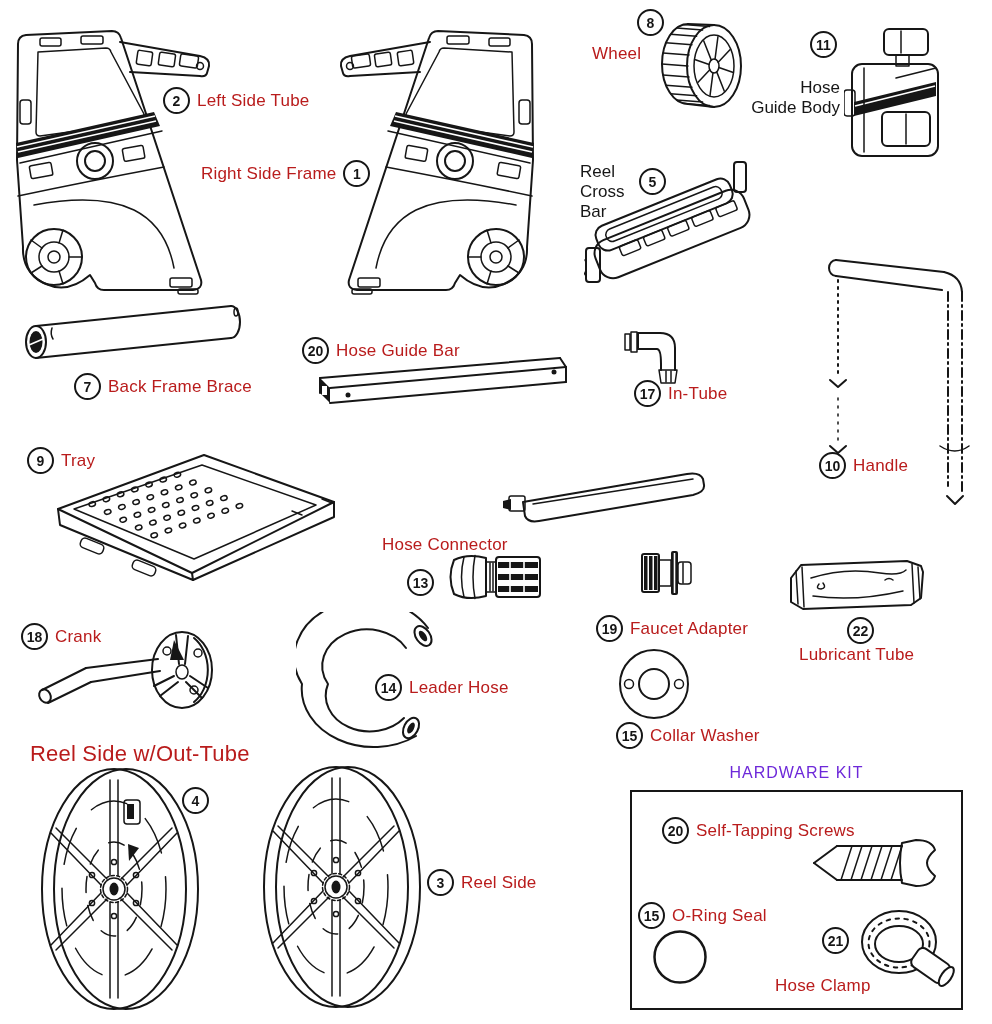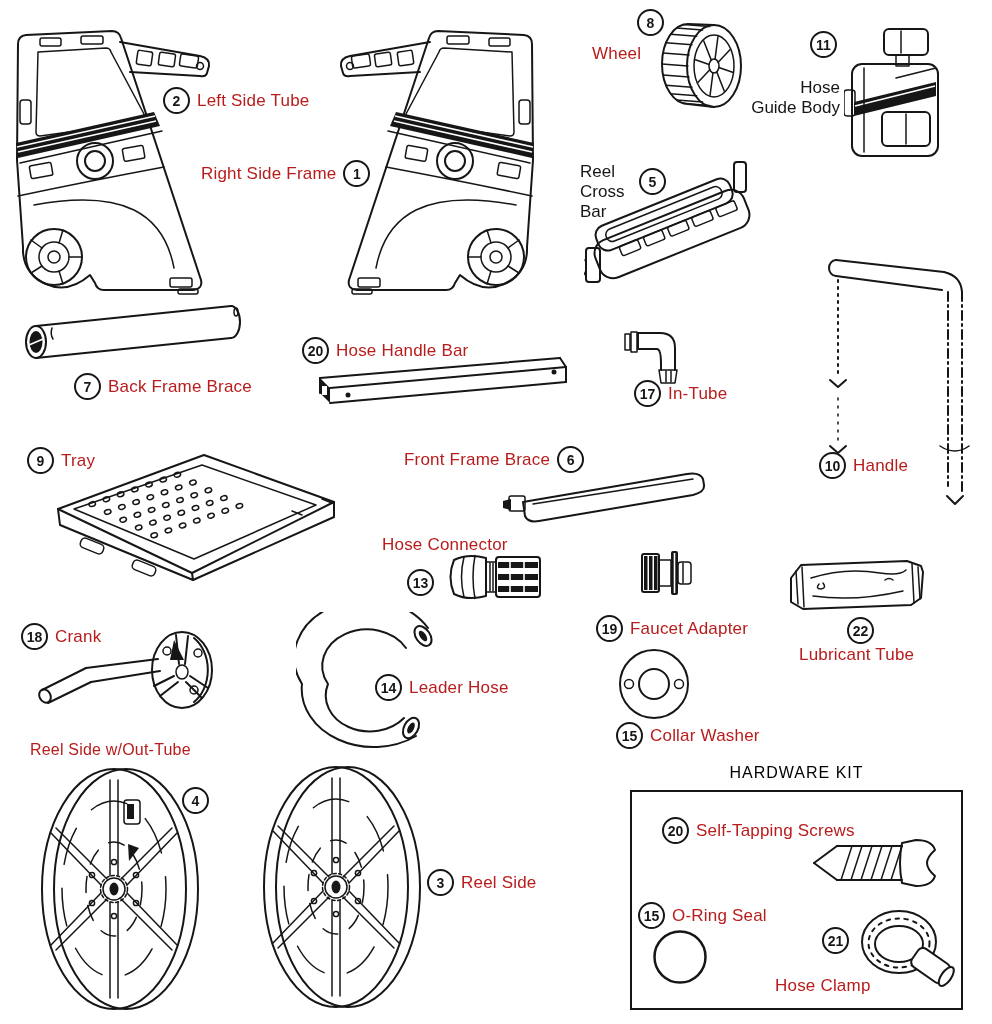--- a/index.html
+++ b/index.html
@@ -11,21 +11,21 @@
          display:flex;align-items:center;justify-content:center;
          font-size:14px;font-weight:bold;color:#161616;background:#fff;flex:none;box-sizing:border-box;}
   .lbl{font-size:17px;color:#b91c1c;letter-spacing:.2px;white-space:nowrap;}
   .lbl-lines div{font-size:17px;line-height:20px;color:#161616;}
   svg{display:block;}
   .ln{stroke:#161616;stroke-width:2;fill:none;stroke-linecap:round;stroke-linejoin:round;}
   .ln.t{stroke-width:1.5;}
   .fillk{fill:#161616;stroke:none;}
   .wln{stroke:#fff;stroke-width:1.6;fill:none;}
   #hw-box{position:absolute;border:2px solid #161616;background:#fff;text-decoration:underline;}
-  .kit-title{position:absolute;font-size:16px;letter-spacing:1px;color:#000000;text-align:center;}
+  .kit-title{position:absolute;font-size:16px;letter-spacing:1px;color:#6d28d9;text-align:center;}
 </style>
 </head>
 <body>
 
 <div id="page">
 
   <svg class="abs" style="left:4px;top:10px" width="210" height="285" viewBox="0 0 210 285">
     <g id="frame-shape">
       <path class="ln" d="M116,32 L196,46 Q206,48 205,56 L203,63 Q202,67 196,66 L126,62"></path>
       <rect class="ln t" x="133" y="41" width="15" height="14" rx="2" transform="rotate(8 140 48)"></rect>
@@ -158,21 +158,21 @@
     <line class="wln" x1="13" y1="47" x2="27" y2="41"></line>
     <path class="ln t" d="M36,30 Q34,36 37,41"></path>
   </svg>
   <div class="row" style="left:74px;top:373px">
     <span class="badge">7</span>
     <span class="lbl">Back Frame Brace</span>
   </div>
 
   <div class="row" style="left:302px;top:337px">
     <span class="badge">20</span>
-    <span class="lbl">Hose Handle Bar</span>
+    <span class="lbl">Hose Guide Bar</span>
   </div>
   <svg class="abs" style="left:314px;top:356px" width="268" height="62" viewBox="0 0 268 62">
     <line class="ln" x1="6" y1="22" x2="246" y2="2"></line>
     <line class="ln" x1="16" y1="32" x2="252" y2="11"></line>
     <line class="ln" x1="16" y1="47" x2="252" y2="26"></line>
     <line class="ln" x1="246" y1="2" x2="252" y2="11"></line>
     <line class="ln" x1="252" y1="11" x2="252" y2="26"></line>
     <polygon class="fillk" points="6,22 16,32 16,47 6,37"></polygon>
     <rect x="8" y="30" width="5" height="9" fill="#fff"></rect>
     <line class="ln" x1="6" y1="22" x2="6" y2="37"></line>
@@ -259,24 +259,20 @@
         <ellipse cx="167" cy="68.7" rx="3.3" ry="2.3" class="ln t" transform="rotate(-16 167 68.7)"></ellipse>
         <ellipse cx="181.2" cy="63.8" rx="3.3" ry="2.3" class="ln t" transform="rotate(-16 181.2 63.8)"></ellipse>
         <ellipse cx="195.39999999999998" cy="58.89999999999999" rx="3.3" ry="2.3" class="ln t" transform="rotate(-16 195.39999999999998 58.89999999999999)"></ellipse>
       </g>
     <rect class="ln t" x="36" y="94" width="24" height="10" rx="4" transform="rotate(22 48 99)"></rect>
     <rect class="ln t" x="88" y="116" width="24" height="10" rx="4" transform="rotate(22 100 121)"></rect>
     <line class="ln t" x1="248" y1="64" x2="258" y2="68"></line>
     <line class="ln t" x1="278" y1="52" x2="288" y2="56"></line>
   </svg>
 
-  <div class="row" style="left:404px;top:446px">
-    <span class="lbl">Front Frame Brace</span>
-    <span class="badge">6</span>
-  </div>
   <svg class="abs" style="left:503px;top:468px" width="208" height="55" viewBox="0 0 208 55">
     <path class="ln" d="M20,34 L184,6 Q197,4 200,11 L201,17 Q202,24 190,27 L36,53 Q25,55 22,48 Z"></path>
     <line class="ln t" x1="30" y1="36" x2="190" y2="11"></line>
     <rect class="ln t" x="6" y="28" width="16" height="15" rx="2"></rect>
     <polygon class="fillk" points="0,33 8,31 8,42 0,40"></polygon>
   </svg>
 
   <span class="lbl abs" style="left:382px;top:535px">Hose Connector</span>
   <span class="badge abs" style="left:407px;top:569px">13</span>
   <svg class="abs" style="left:444px;top:551px" width="100" height="52" viewBox="0 0 100 52">
@@ -366,21 +362,21 @@
     <circle class="ln" cx="38" cy="36" r="34"></circle>
     <circle class="ln" cx="38" cy="36" r="15"></circle>
     <circle class="ln t" cx="13" cy="36" r="4.5"></circle>
     <circle class="ln t" cx="63" cy="36" r="4.5"></circle>
   </svg>
   <div class="row" style="left:616px;top:722px">
     <span class="badge">15</span>
     <span class="lbl">Collar Washer</span>
   </div>
 
-  <span class="lbl abs" style="left:30px;top:741px;font-size:16px">Reel Side w/Out-Tube</span>
+  <span class="lbl abs" style="left:30px;top:741px;font-size:22px">Reel Side w/Out-Tube</span>
   <span class="badge abs" style="left:182px;top:787px">4</span>
   <svg class="abs" style="left:36px;top:764px" width="165" height="252" viewBox="0 0 165 252">
     <g id="reelA">
         <ellipse cx="90" cy="125" rx="72" ry="120" class="ln"></ellipse>
         <ellipse cx="78" cy="125" rx="72" ry="120" class="ln"></ellipse>
         <ellipse cx="78" cy="125" rx="52" ry="88" class="ln t" stroke-dasharray="38 24"></ellipse>
         <ellipse cx="78" cy="125" rx="28" ry="47" class="ln t" stroke-dasharray="16 13"></ellipse>
         <line x1="74" y1="112" x2="74" y2="16" class="ln t"></line>
         <line x1="82" y1="112" x2="82" y2="16" class="ln t"></line>
         <line x1="74" y1="138" x2="74" y2="234" class="ln t"></line>

